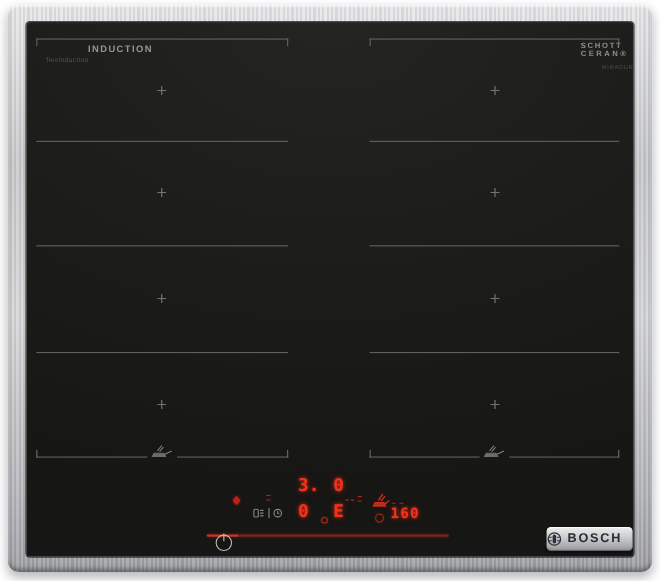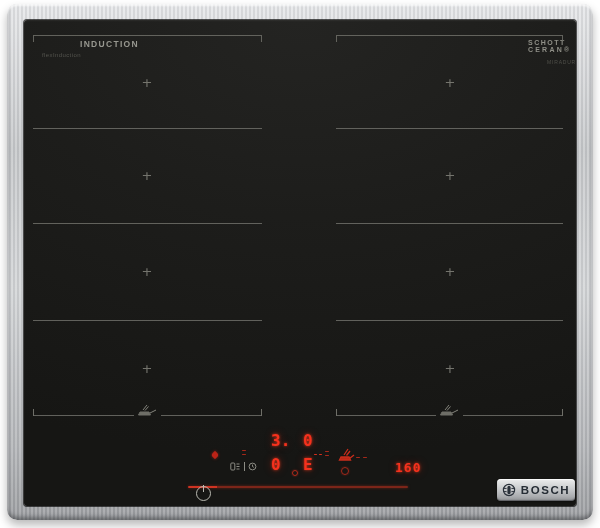--- a/index.html
+++ b/index.html
@@ -35,21 +35,21 @@
   .schott .l1{font-size:7px;font-weight:bold;letter-spacing:1.5px;}
   .schott .l2{font-size:7px;font-weight:bold;letter-spacing:2.2px;}
   .schott .l3{font-size:5px;color:#50504a;letter-spacing:.8px;margin-top:6px;text-align:right;}
 
   .pan-mark{position:absolute;width:26px;height:12px;display:flex;align-items:flex-end;justify-content:center;background:transparent;}
 
   
   .seg{position:absolute;font-family:"DejaVu Sans Mono", monospace;font-weight:bold;color:#f5311d;
     text-shadow:0 0 3px rgba(250,60,30,.8),0 0 8px rgba(240,40,20,.35);line-height:1;}
   .seg.big{font-size:16px;}
-  .seg.temp{font-size:13px;letter-spacing:1px;margin-left:40px;}
+  .seg.temp{font-size:13px;letter-spacing:1px;}
   .mini-dot{position:absolute;width:4px;height:4px;border:1px solid #b42a1b;border-radius:50%;box-shadow:0 0 2px rgba(200,50,30,.6);}
   .clock-dot{position:absolute;width:6px;height:6px;border:1.2px solid #a5281a;border-radius:50%;box-shadow:0 0 2px rgba(200,50,30,.5);}
   .tick-marks{position:absolute;display:flex;gap:3px;}
   .tick-marks i{width:4px;height:1.2px;background:#a5281a;border-radius:1px;}
   .e-ticks{position:absolute;display:flex;gap:2px;}
   .e-ticks i{width:3px;height:1.2px;background:#d32f1c;border-radius:1px;}
   .heart{position:absolute;width:6px;height:6px;background:#bb2317;transform:rotate(45deg);border-radius:1px 50% 1px 50%;
     box-shadow:0 0 3px rgba(200,40,25,.7);}
 
   
@@ -62,21 +62,21 @@
     box-shadow:0 0 3px rgba(200,50,30,.5);border-radius:1px;}
   .power-btn{position:absolute;width:13px;height:13px;border:1.4px solid #b9b9b1;border-radius:50%;}
   .power-btn::before{content:"";position:absolute;left:50%;top:-2px;width:1.6px;height:7px;margin-left:-.8px;background:#b9b9b1;}
   .scale{position:absolute;color:#8f8f87;font-size:8px;letter-spacing:.6px;white-space:nowrap;
     font-family:"DejaVu Sans", sans-serif;}
 
   
   .badge{position:absolute;width:78px;height:22px;border-radius:4px;
     background:linear-gradient(180deg,#eceded 0%,#c9cbcd 45%,#aaacaf 80%,#8f9194 100%);
     box-shadow:inset 0 1px 1px rgba(255,255,255,.8), inset 0 -1px 1px rgba(40,42,45,.5), 0 1px 2px rgba(0,0,0,.4);
-    display:flex;align-items:center;justify-content:center;gap:5px;}
+    display:flex;align-items:center;justify-content:flex-start;gap:5px;}
   .badge .brand-text{font-size:11.5px;font-weight:bold;letter-spacing:1.6px;color:#262d35;
     font-family:"Liberation Sans", sans-serif;}
 </style>
 </head>
 <body>
 
 <div class="stage">
   <div class="hob">
     <div class="glass">
 

